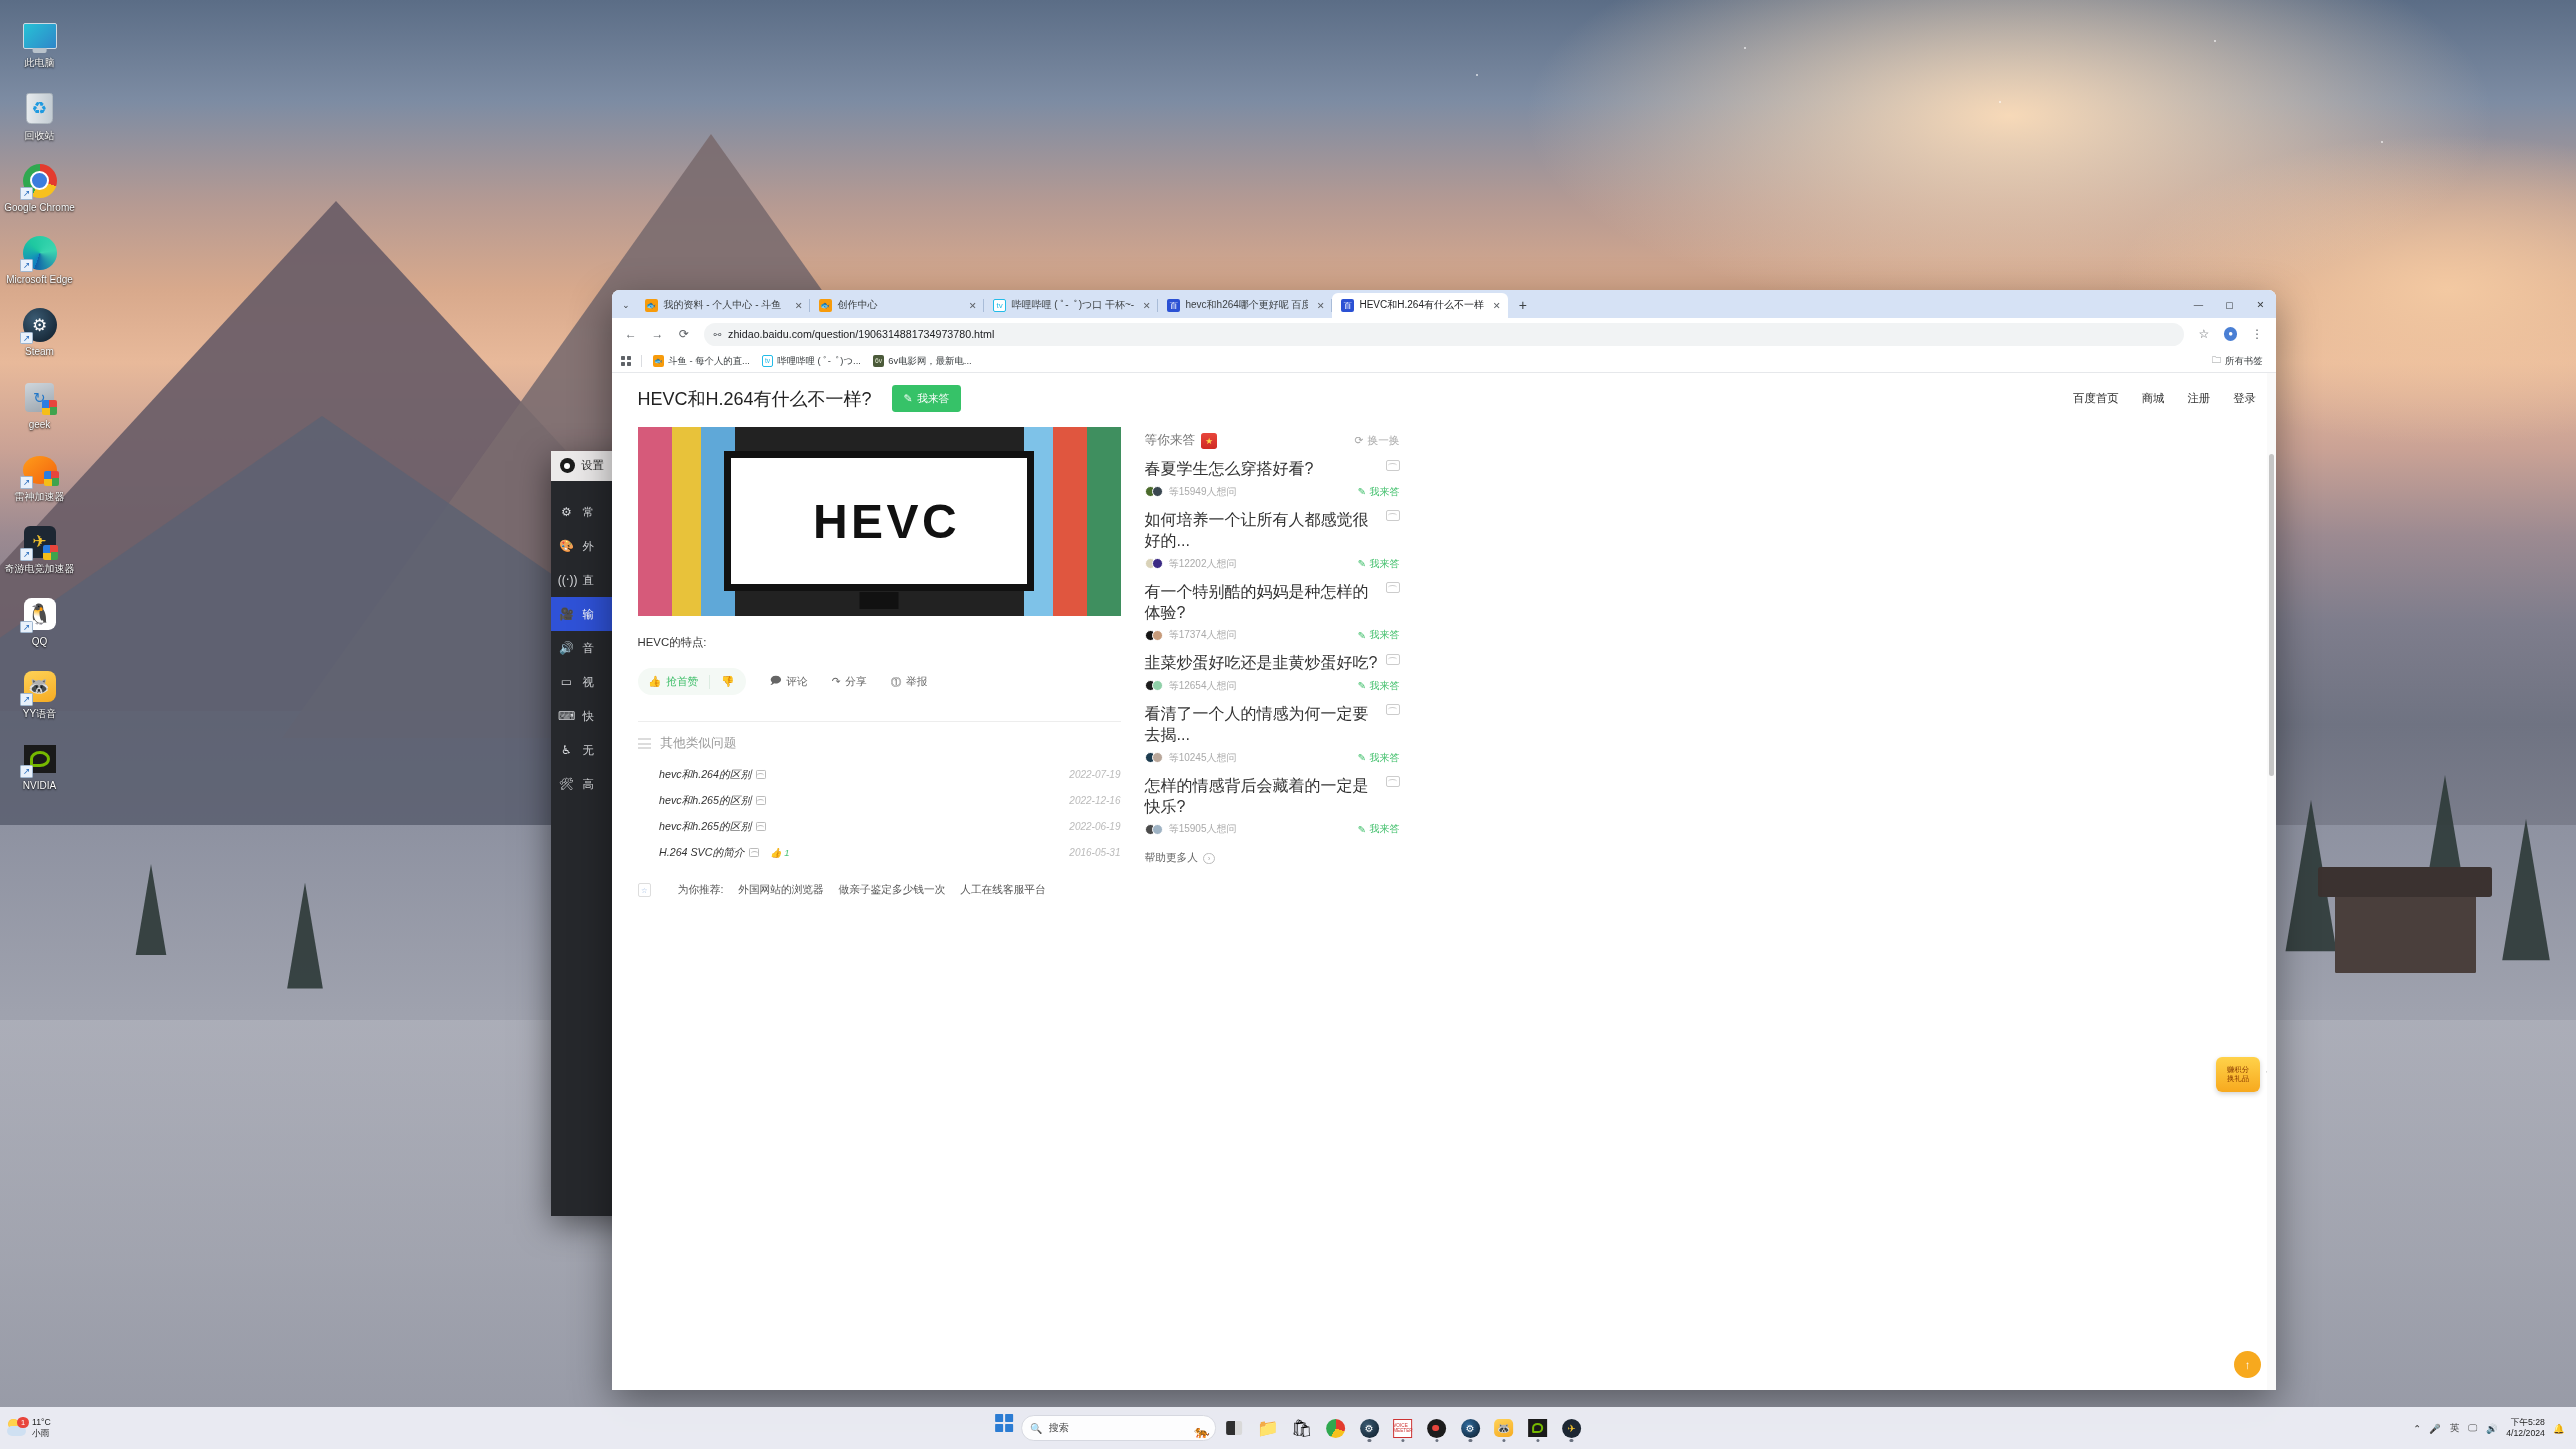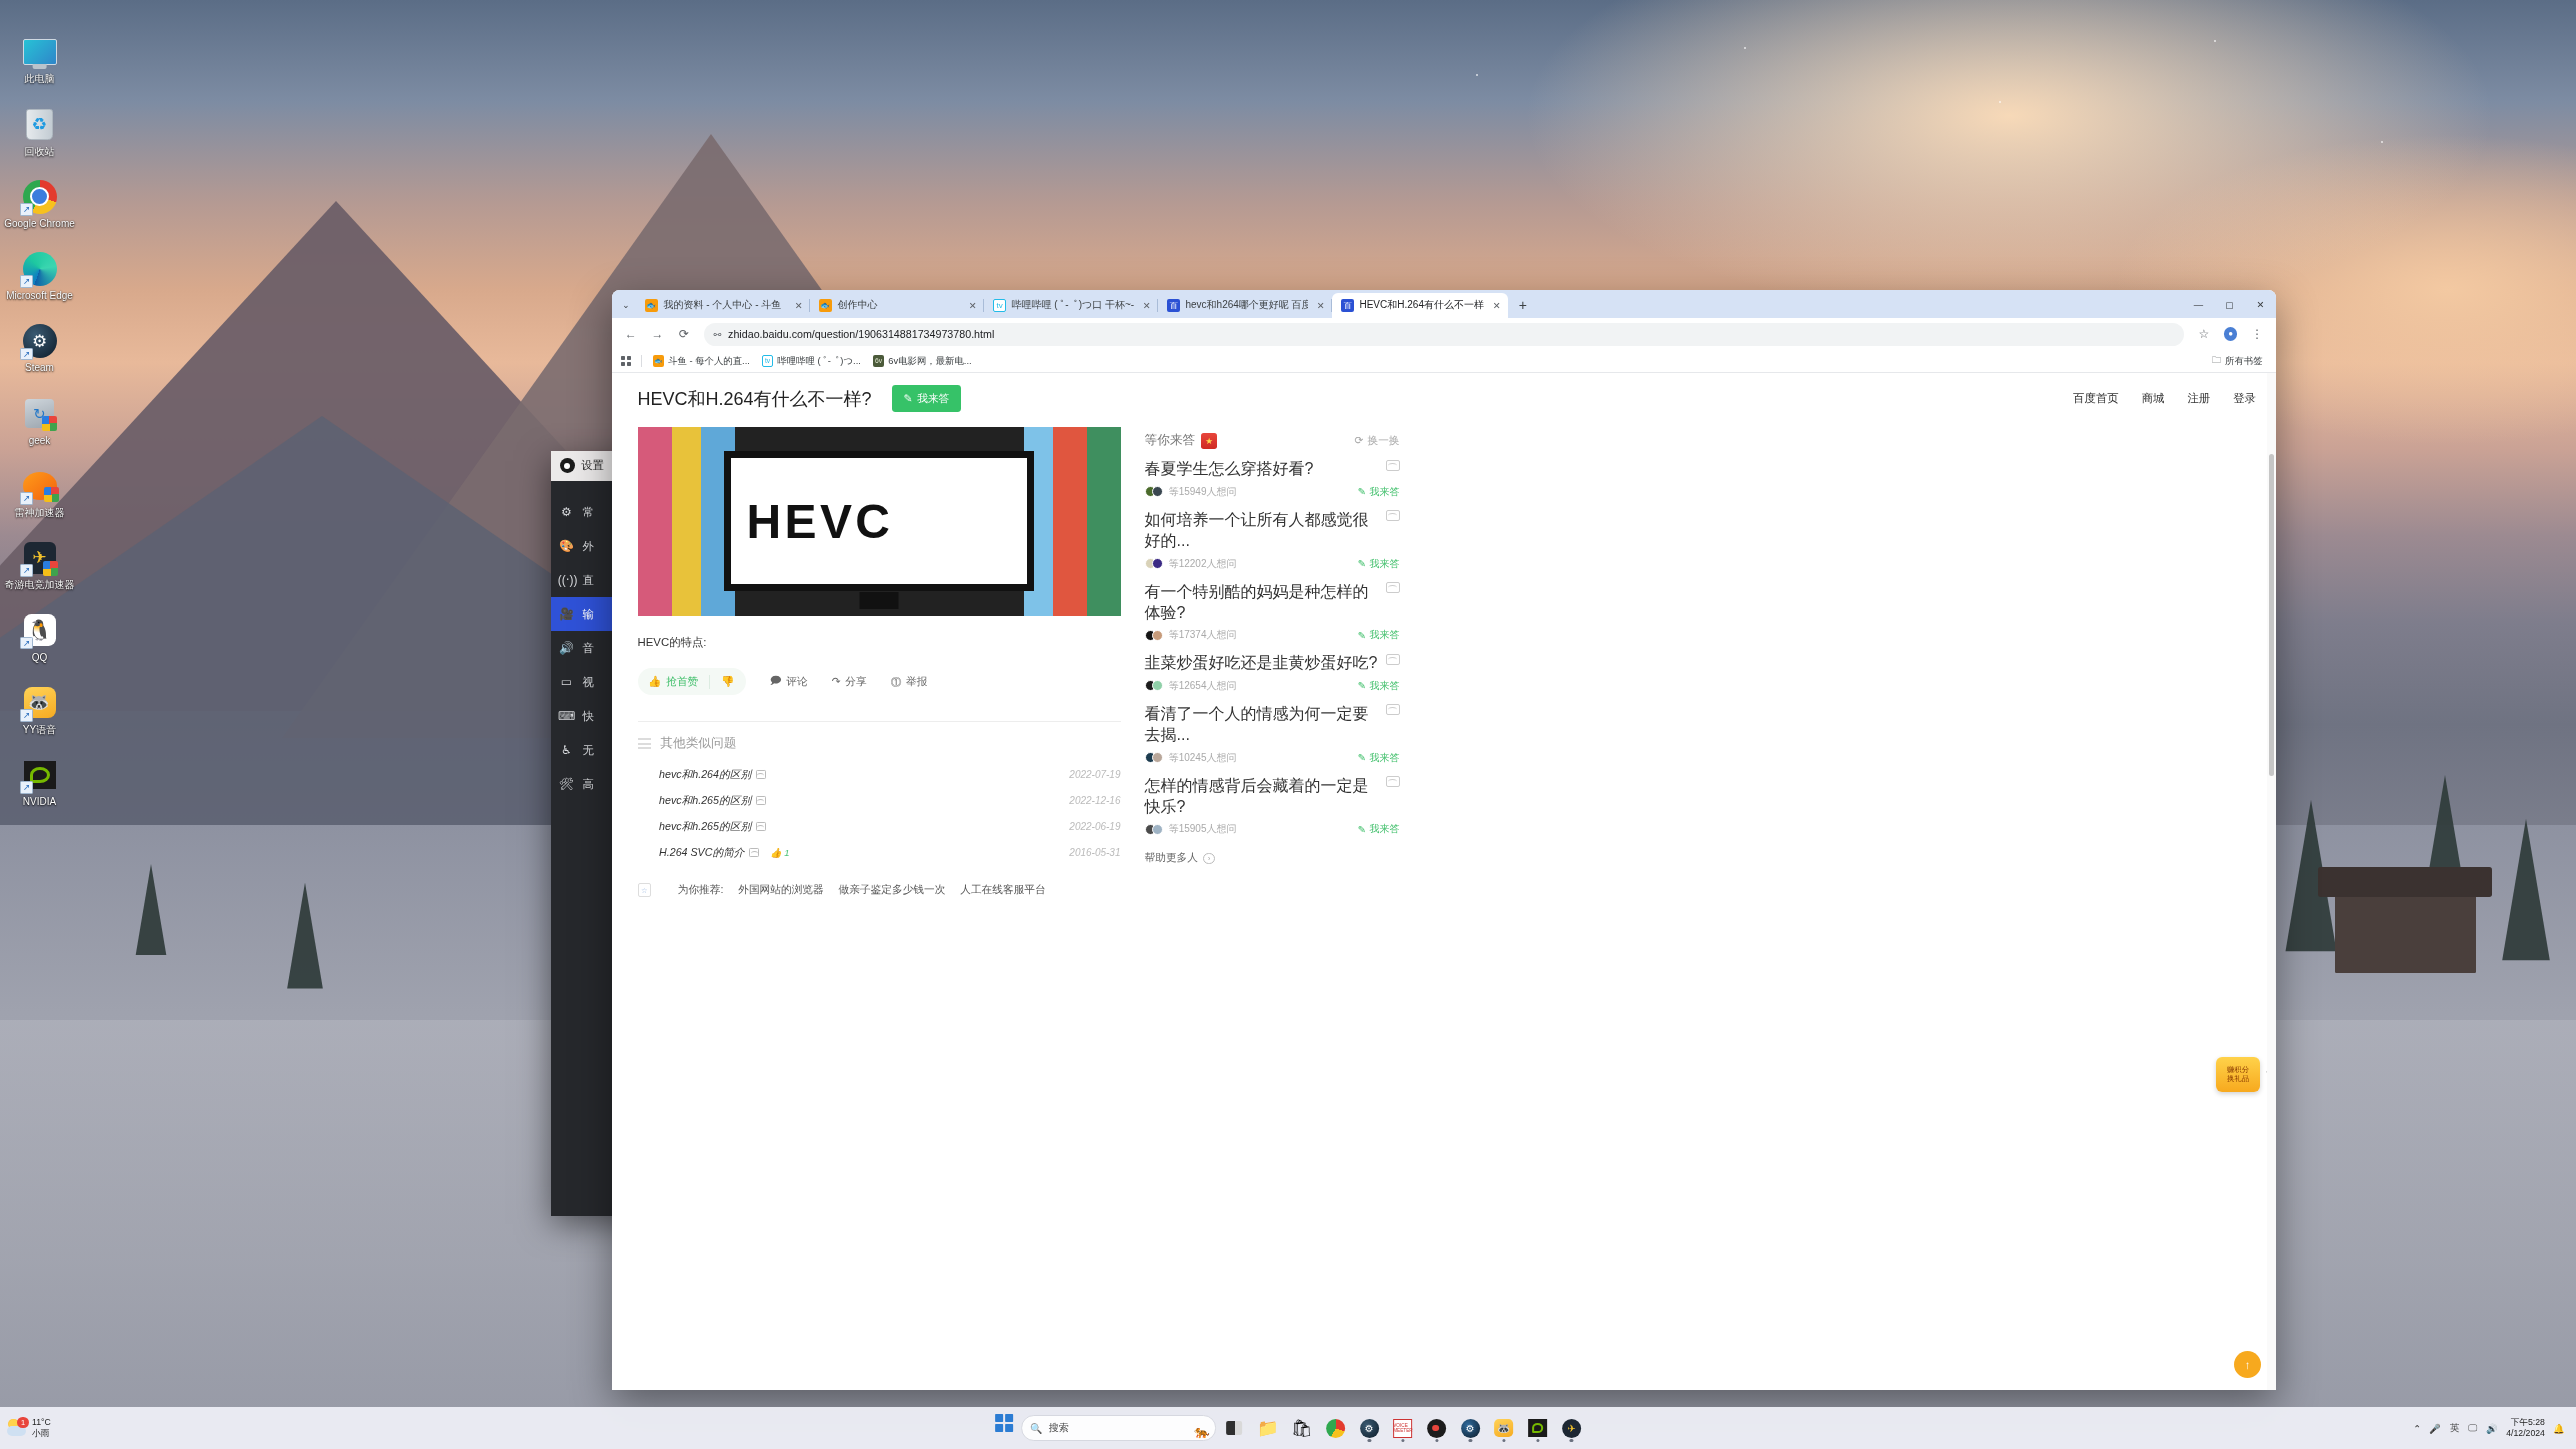--- a/index.html
+++ b/index.html
@@ -52,21 +52,21 @@
   }
   .cabin {
     position: absolute; background: #4a3f3c; border-radius: 1.3px;
   }
   .star {
     position: absolute; width: 2px; height: 2px;
     background: #fff; border-radius: 50%; opacity: .75;
   }
 
   
-  .desk-icons { position: absolute; left: 0; top: 28px; width: 79px; }
+  .desk-icons { position: absolute; left: 0; top: 12px; width: 79px; }
   .desk-icon {
     width: 79px; padding: 6px 2.7px 4.7px;
     display: flex; flex-direction: column; align-items: center;
     margin-bottom: 10px; cursor: pointer;
   }
   .desk-icon .glyph {
     width: 36px; height: 36px; position: relative;
     display: flex; align-items: center; justify-content: center;
     margin-bottom: 3.4px;
   }
@@ -266,21 +266,21 @@
   
   #hero {
     width: 100%; height: 189px; margin-top: 2.7px; position: relative; overflow: hidden;
     background:
       linear-gradient(90deg,#d65a7a 0 7%, #e8c23a 7% 13%, #5fa8d8 13% 20%,
         #222 20% 80%, #7ec2e8 80% 86%, #e0563f 86% 93%, #3f8f5f 93% 100%);
     display: flex; align-items: center; justify-content: center;
   }
   #hero-screen {
     width: 64%; height: 74%; background: #fff; border: 7.4px solid #111;
-    display: flex; align-items: center;  padding-left: 15px;
+    display: flex; align-items: center; justify-content: center; padding-left: 15px;
   }
   #hero-screen span { font-size: 48px; letter-spacing: 3.4px; color: #111; font-weight: 700; }
   #hero-stand {
     position: absolute; left: 50%; bottom: 6.7px; transform: translateX(-50%);
     width: 39px; height: 17.4px; background: #111;
   }
 
   
   .ptext { font-size: 11.4px; line-height: 1.92; color: #333; margin-top: 14.8px; }
   .ptext.first { margin-top: 16px; }

